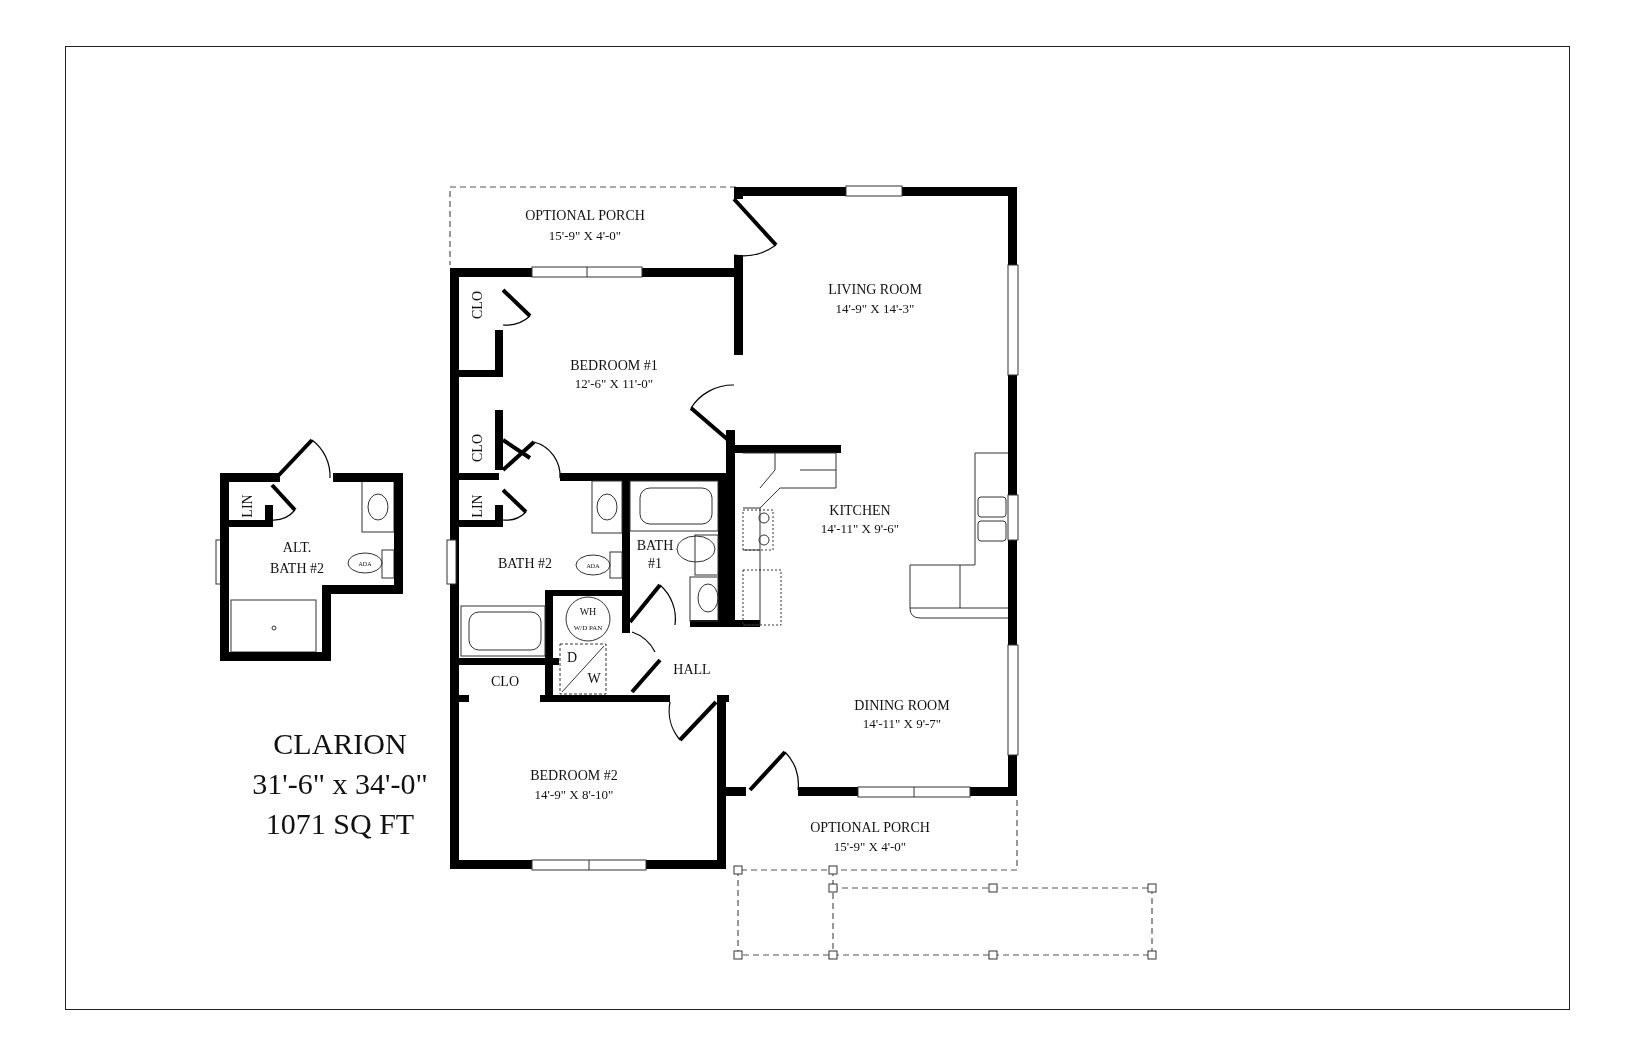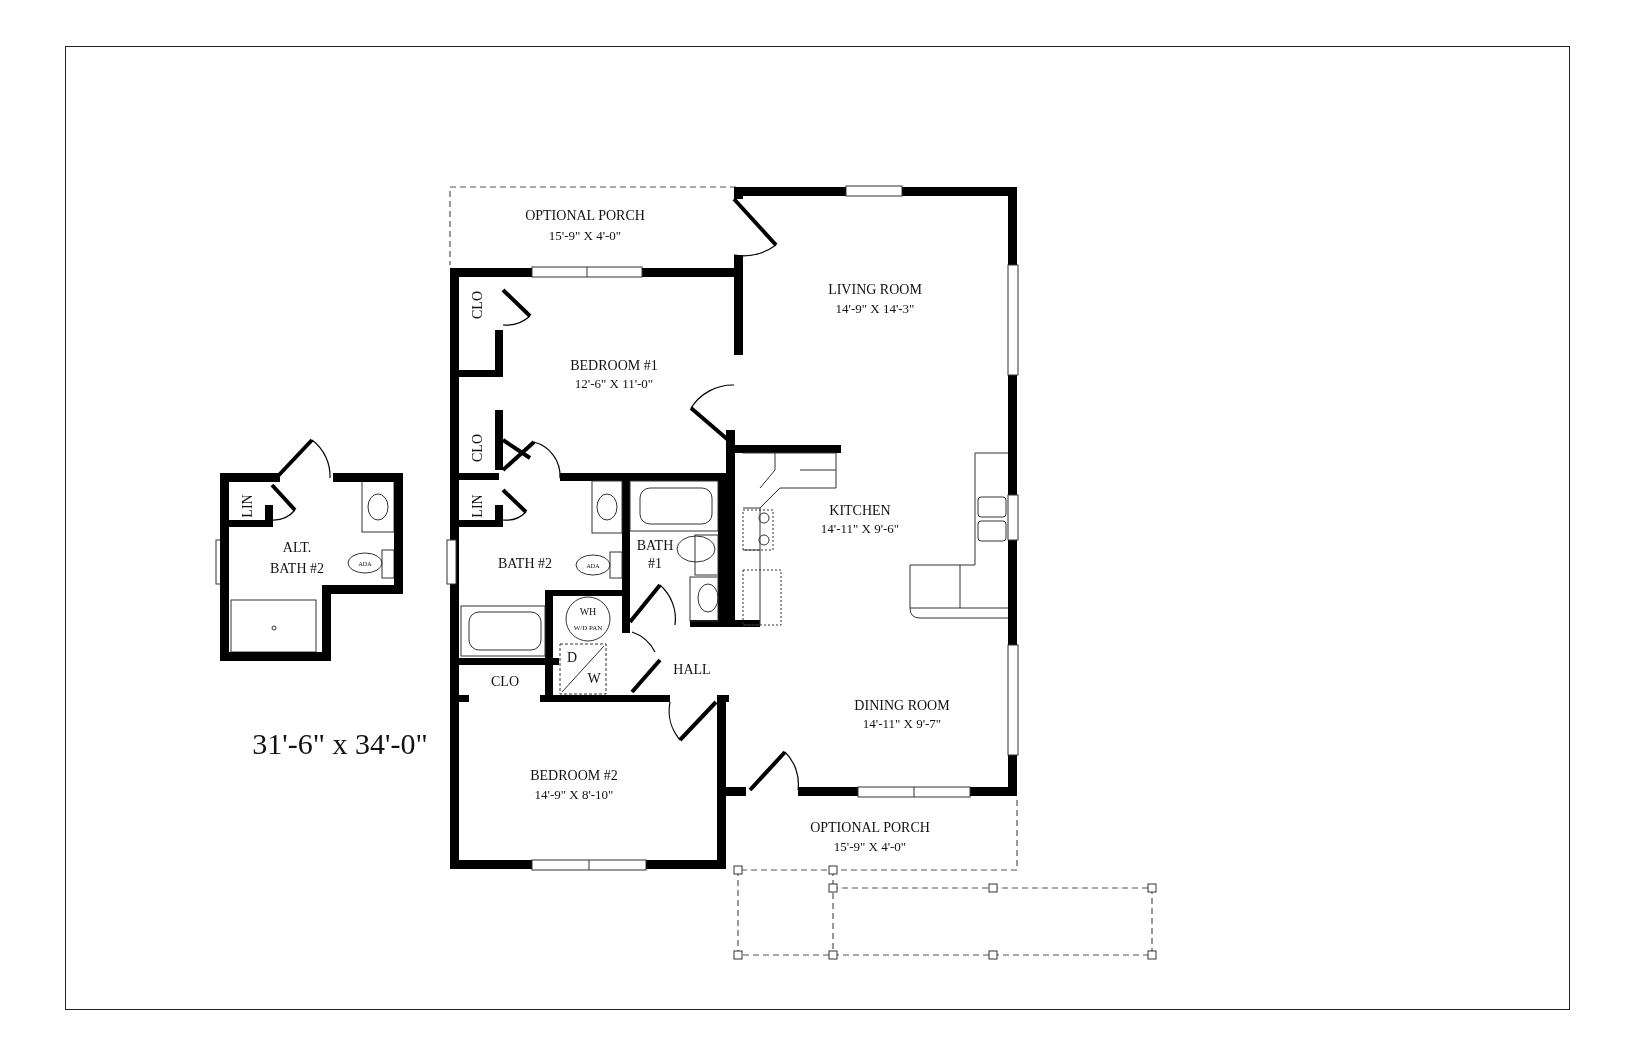--- a/index.html
+++ b/index.html
@@ -230,14 +230,16 @@
     <text class="lbl" x="588" y="615" font-size="10" text-anchor="middle">WH</text>
     <text class="lbl" x="588" y="630" font-size="7" text-anchor="middle">W/D PAN</text>
     <text class="lbl" x="572" y="662" font-size="14" text-anchor="middle">D</text>
     <text class="lbl" x="594" y="683" font-size="14" text-anchor="middle">W</text>
     <text class="lbl" x="593" y="568" font-size="6" text-anchor="middle">ADA</text>
     <text class="lbl" x="365" y="566" font-size="6" text-anchor="middle">ADA</text>
   </g>
 </svg>
 
 <div class="title-block">
+  <div>CLARION</div>
   <div>31'-6" x 34'-0"</div>
+  <div>1071 SQ FT</div>
 </div>
 
 </body></html>

